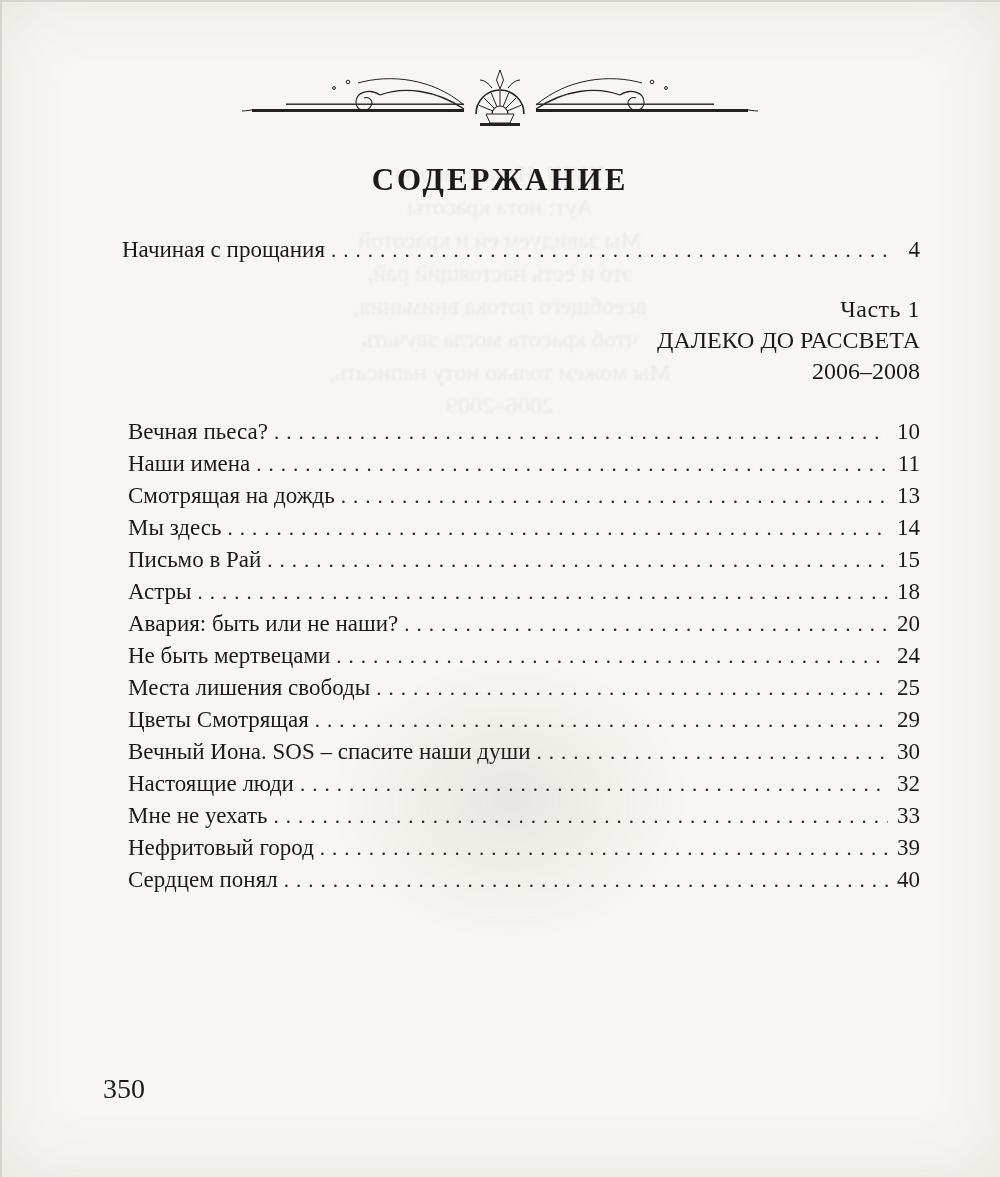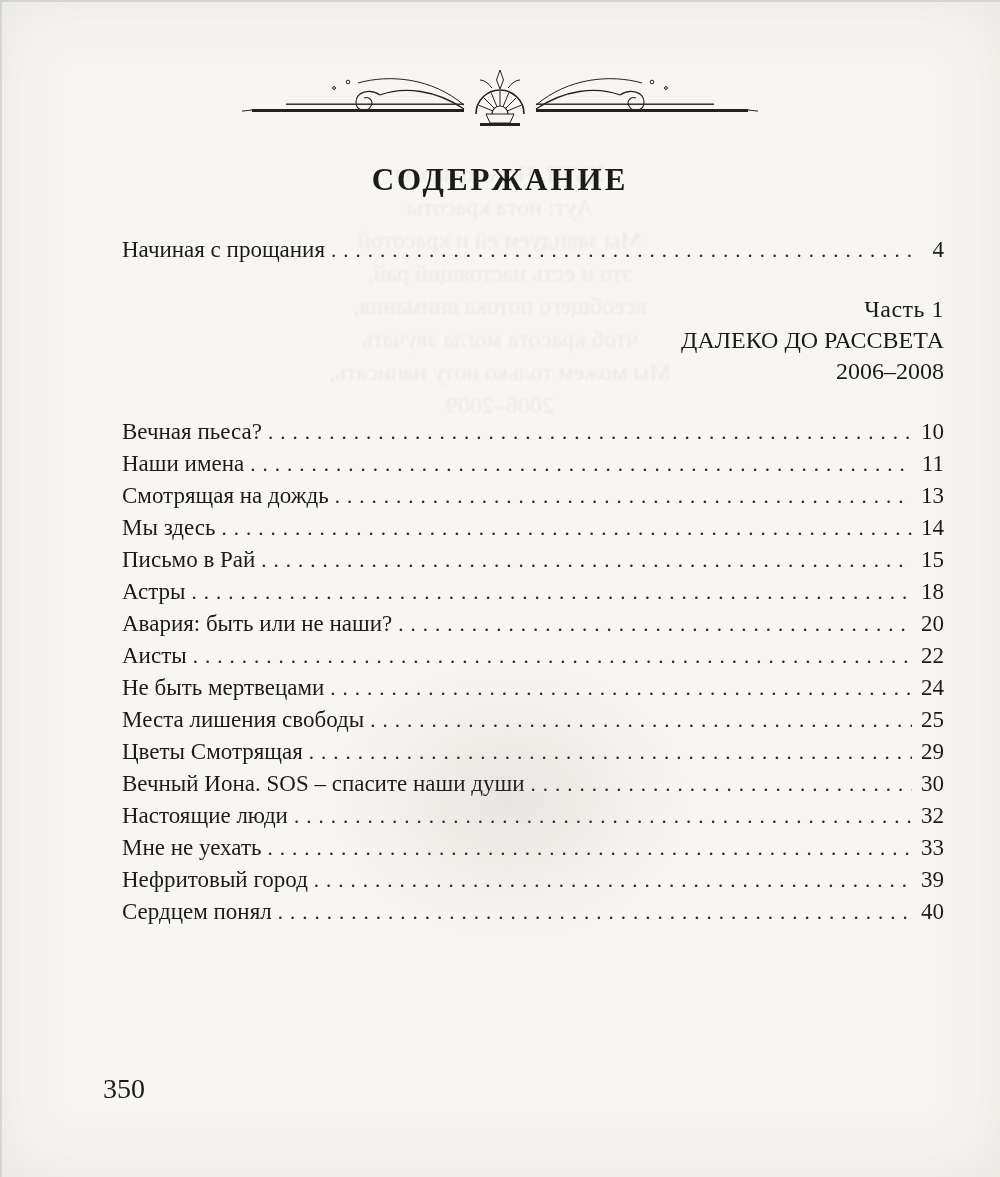--- a/index.html
+++ b/index.html
@@ -23,23 +23,23 @@
   .ornament path, .ornament line, .ornament circle { stroke: #242220; fill: none; }
   
   .page-title {
     margin: 14px 0 0;
     text-align: center;
     font-size: 31px;
     font-weight: bold;
     letter-spacing: 3px;
   }
   
-  .content { padding: 0 56px 0 122px; }
+  .content { padding: 0 80px 0 122px; }
   .front-list { margin-top: 36px; }
-  .main-list  { margin-top: 29px; }
+  .main-list  { margin-top: 29px; margin-left: 6px; }
   .toc-row {
     display: flex;
     align-items: baseline;
     font-size: 23px;
     line-height: 31px;
     white-space: nowrap;
   }
   .toc-row .t { flex: none; }
   .leader {
     flex: 1;
@@ -192,25 +192,20 @@
     <span class="leader"></span>
     <span class="pg">18</span>
   </div>
 
   <div class="toc-row">
     <span class="t">Авария: быть или не наши?</span>
     <span class="leader"></span>
     <span class="pg">20</span>
   </div>
 
-  <div class="toc-row">
-    <span class="t">Аисты</span>
-    <span class="leader"></span>
-    <span class="pg">22</span>
-  </div>
 
   <div class="toc-row">
     <span class="t">Не быть мертвецами</span>
     <span class="leader"></span>
     <span class="pg">24</span>
   </div>
 
   <div class="toc-row">
     <span class="t">Места лишения свободы</span>
     <span class="leader"></span>

